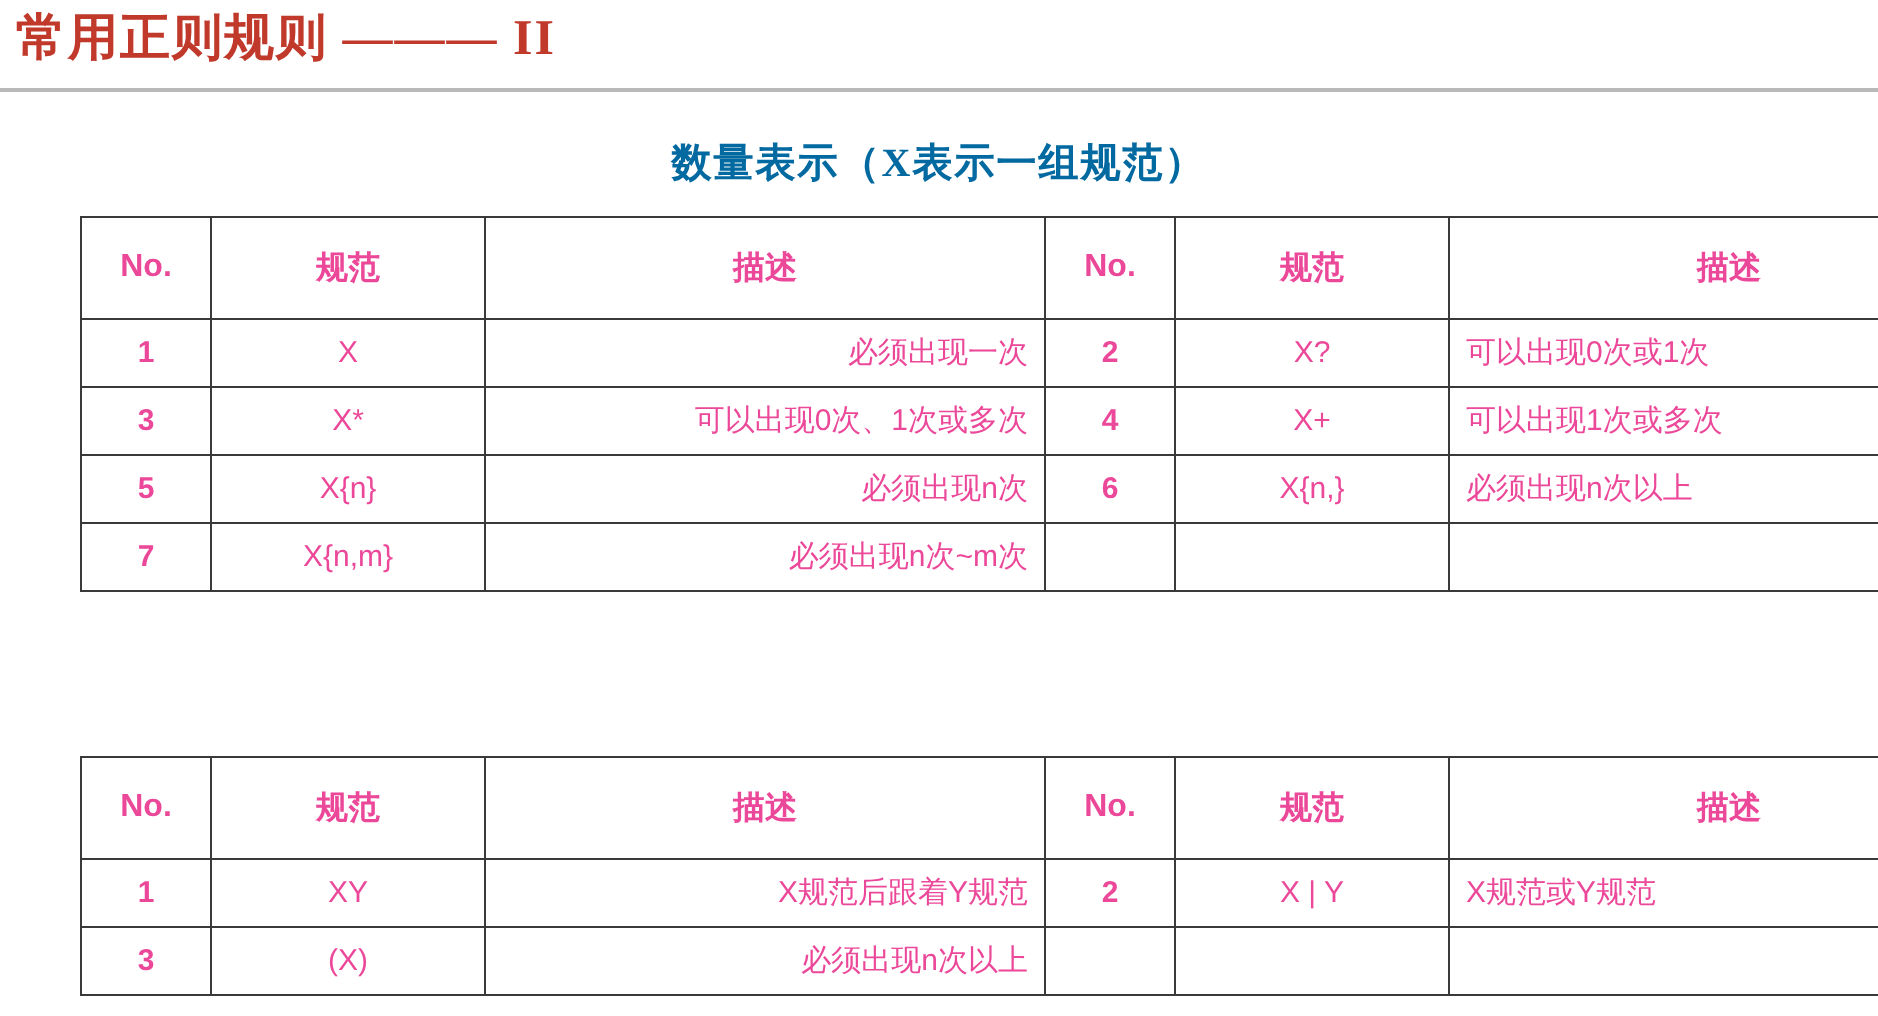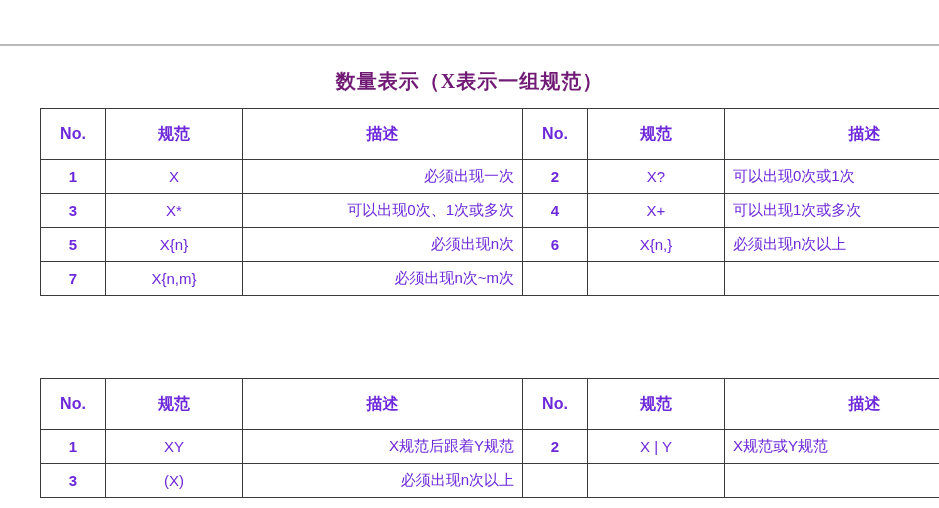--- a/index.html
+++ b/index.html
@@ -41,21 +41,21 @@
     background: #b9b9b9;
   }
 
   
   .section-heading {
     position: absolute;
     width: 939px;
     text-align: center;
     font-size: 20px;
     font-weight: bold;
-    color: #701a75;
+    color: #0369a1;
     letter-spacing: 1px;
   }
   #heading-1 { top: 68px; }
   #heading-2 { top: 337px; }
 
   
   .tbl-wrap {
     position: absolute;
     left: 40px;
     width: 862px;
@@ -67,21 +67,21 @@
     border-collapse: collapse;
     width: 862px;
     table-layout: fixed;
     background: #fff;
   }
   table.grid td, table.grid th {
     border: 1px solid #3a3a3a;
     padding: 0 8px;
     font-size: 15px;
     font-family: "Liberation Sans", "DejaVu Sans", sans-serif;
-    color: #6d28d9;
+    color: #ec4899;
     vertical-align: middle;
   }
   table.grid thead th {
     height: 50px;
     font-weight: bold;
     font-size: 16px;
     text-align: center;
   }
   table.grid tbody td {
     height: 33px;
@@ -94,20 +94,21 @@
   .c-desc2  { width: 263px; text-align: left; }
 
   thead .c-no, thead .c-no2 { font-weight: bold; }
   .empty { background: #fff; }
 </style>
 </head>
 <body>
 
 <div class="page">
 
+  <div class="doc-title">常用正则规则 ——— II</div>
   <div class="title-rule"></div>
 
   <div class="section-heading" id="heading-1">数量表示（X表示一组规范）</div>
 
   <div class="tbl-wrap" id="table-1-wrap">
     <table class="grid">
       <thead>
         <tr>
           <th class="c-no">No.</th>
           <th class="c-spec">规范</th>

